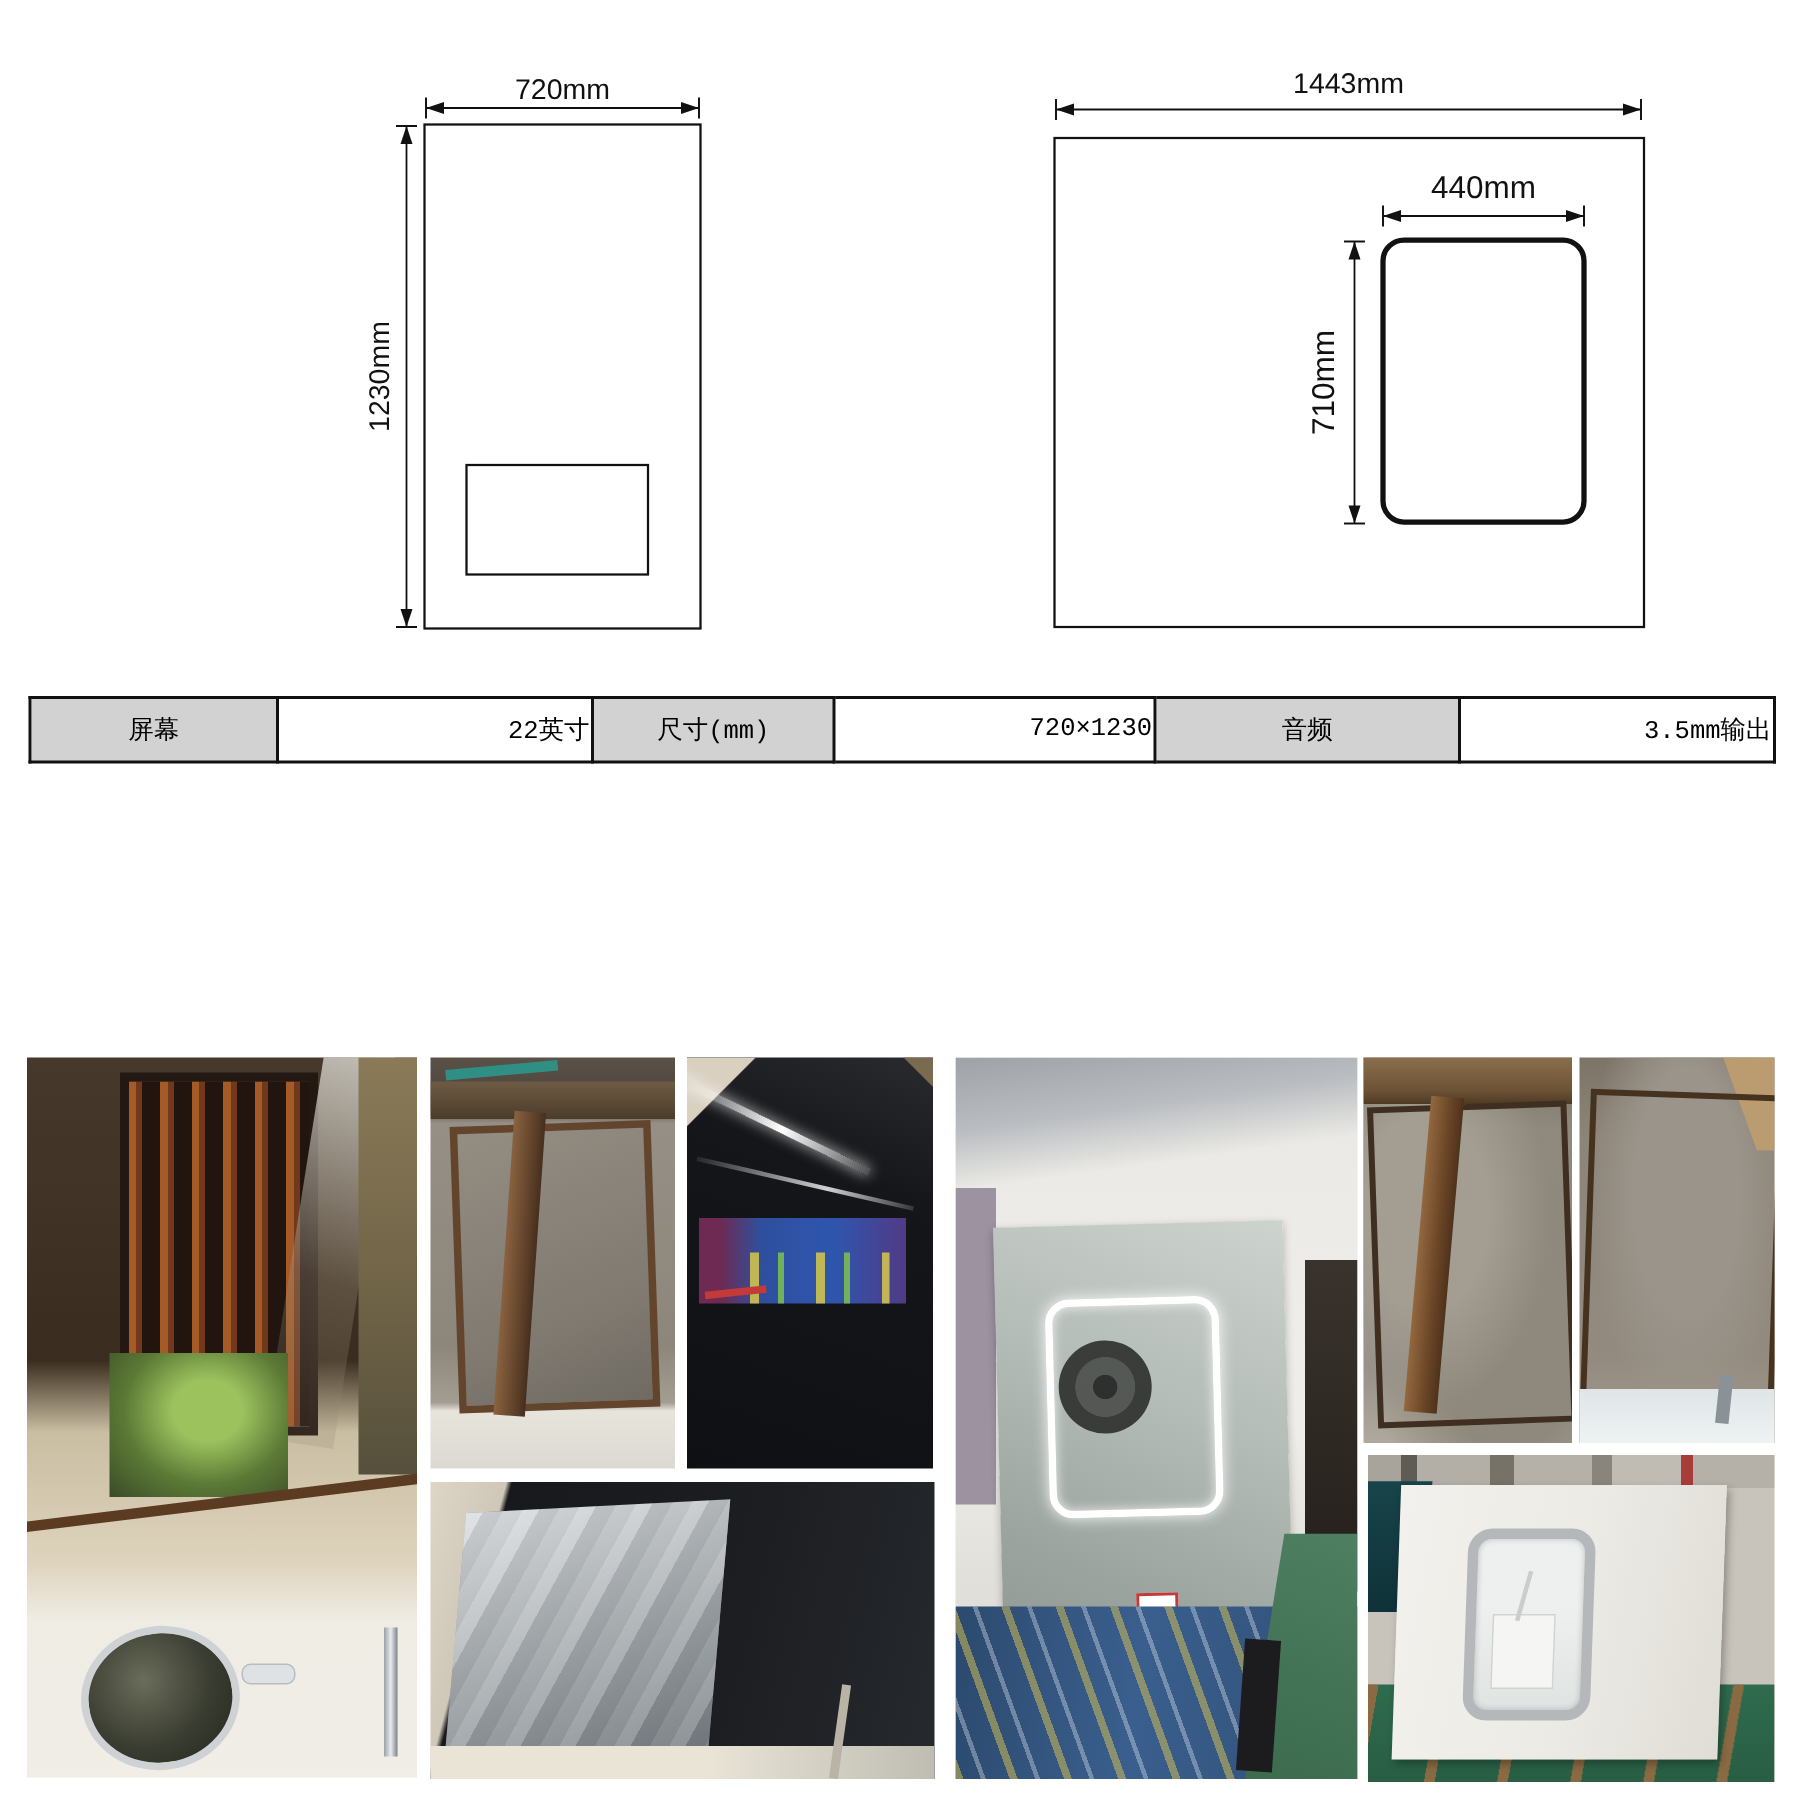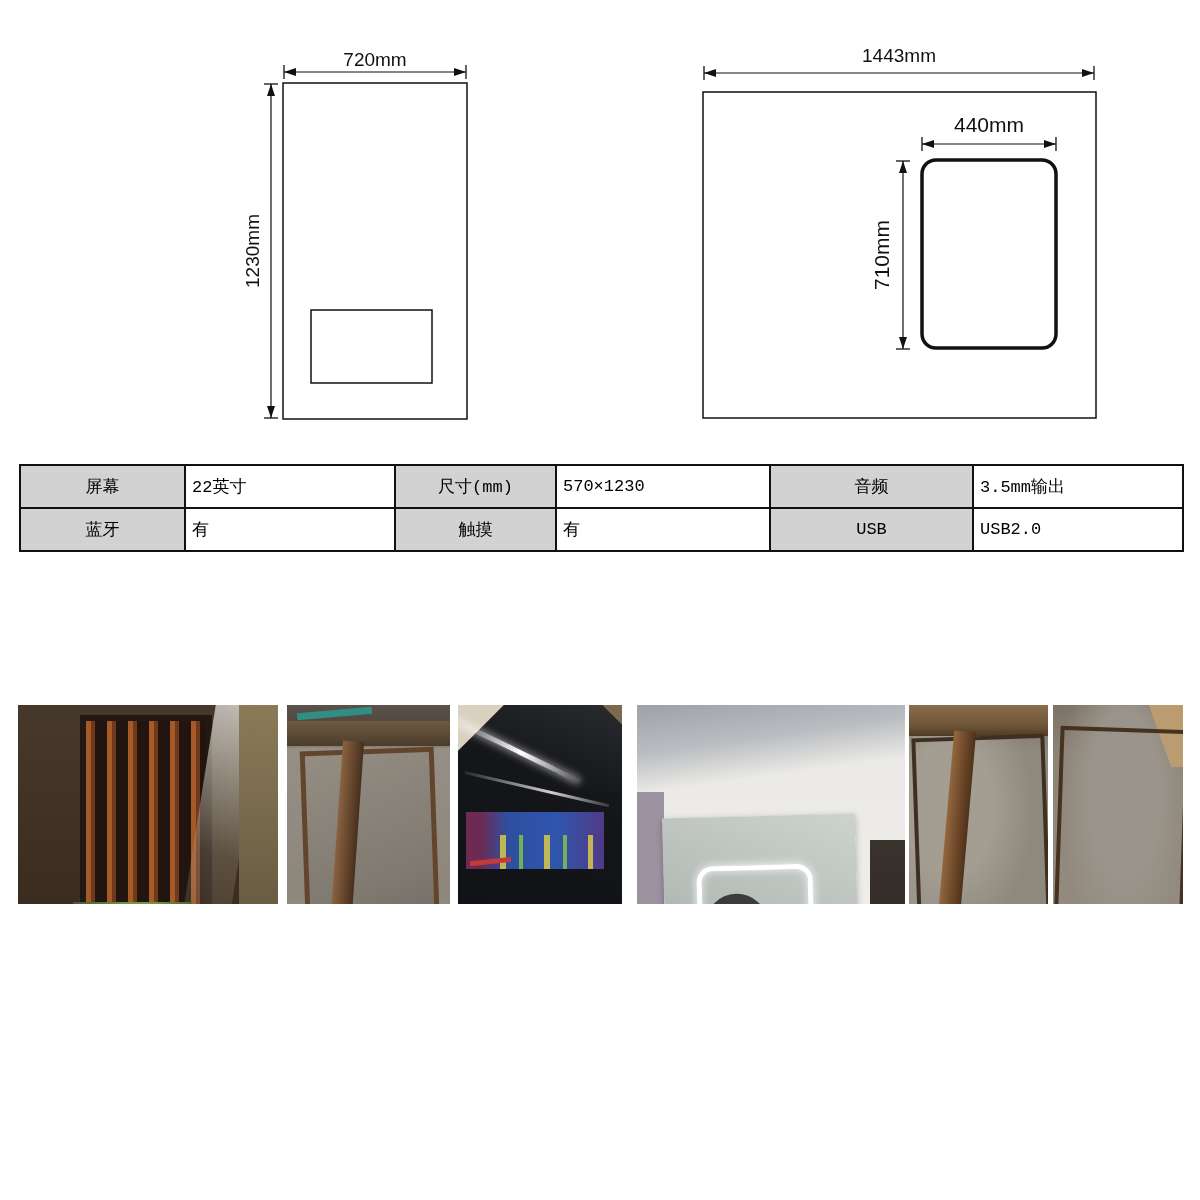--- a/index.html
+++ b/index.html
@@ -1,26 +1,26 @@
 <!DOCTYPE html>
 <html><head>
 <meta charset="utf-8">
 <style>
   html,body{margin:0;padding:0;background:#fff;}
-  #page{position:relative;width:1200px;height:904px;background:#fff;overflow:hidden;
+  #page{position:relative;width:1200px;height:1200px;background:#fff;overflow:hidden;
         font-family:"Liberation Sans",sans-serif;}
   svg text{font-family:"Liberation Sans",sans-serif;fill:#111;}
 
   
   #spec{position:absolute;left:19px;top:464px;border-collapse:collapse;table-layout:fixed;}
   #spec td{border:2px solid #111;height:39px;font-size:17px;color:#000;
            font-family:"Liberation Mono","DejaVu Sans Mono",monospace;
            white-space:nowrap;overflow:hidden;}
   #spec td.lab{background:#d2d2d2;text-align:center;}
-  #spec td.val{background:#fff;text-align:left;padding-left:6px;}
+  #spec td.val{background:#fff;text-align:right;padding-left:6px;}
 
   
   .photo{position:absolute;overflow:hidden;background:#888;}
   .photo *{position:absolute;}
 
   
   #p1{background:linear-gradient(180deg,#46382a 0%,#3a2c1e 42%,#c9bda2 52%,#ded3bc 70%,#efece4 78%,#f0eee7 100%);}
   #p1 .win{left:24%;top:2%;width:46%;height:48%;border:6px solid #241812;
      background:repeating-linear-gradient(90deg,#a55a28 0 5px,#70391c 5px 9px,#221510 9px 21px);}
   #p1 .sheet{right:13%;top:-4%;width:18%;height:58%;transform:rotate(9deg);
@@ -190,31 +190,23 @@
         <col style="width:161px">
       <col style="width:214px">
         <col style="width:203px">
         <col style="width:210px">
     </colgroup>
     <tbody>
         <tr>
       <td class="lab">屏幕</td>
       <td class="val">22英寸</td>
       <td class="lab">尺寸(mm)</td>
-      <td class="val">570×1230</td>
+      <td class="val">720×1230</td>
       <td class="lab">音频</td>
       <td class="val">3.5mm输出</td>
-    </tr>
-    <tr>
-      <td class="lab">蓝牙</td>
-      <td class="val">有</td>
-      <td class="lab">触摸</td>
-      <td class="val">有</td>
-      <td class="lab">USB</td>
-      <td class="val">USB2.0</td>
     </tr>
   </tbody>
     </table>
 
   <div class="photo" id="p1" style="left:18px;top:705px;width:260px;height:480px;">
     <div class="win"></div>
     <div class="sheet"></div>
     <div class="tile"></div>
     <div class="scr"></div>
     <div class="ledge"></div>

